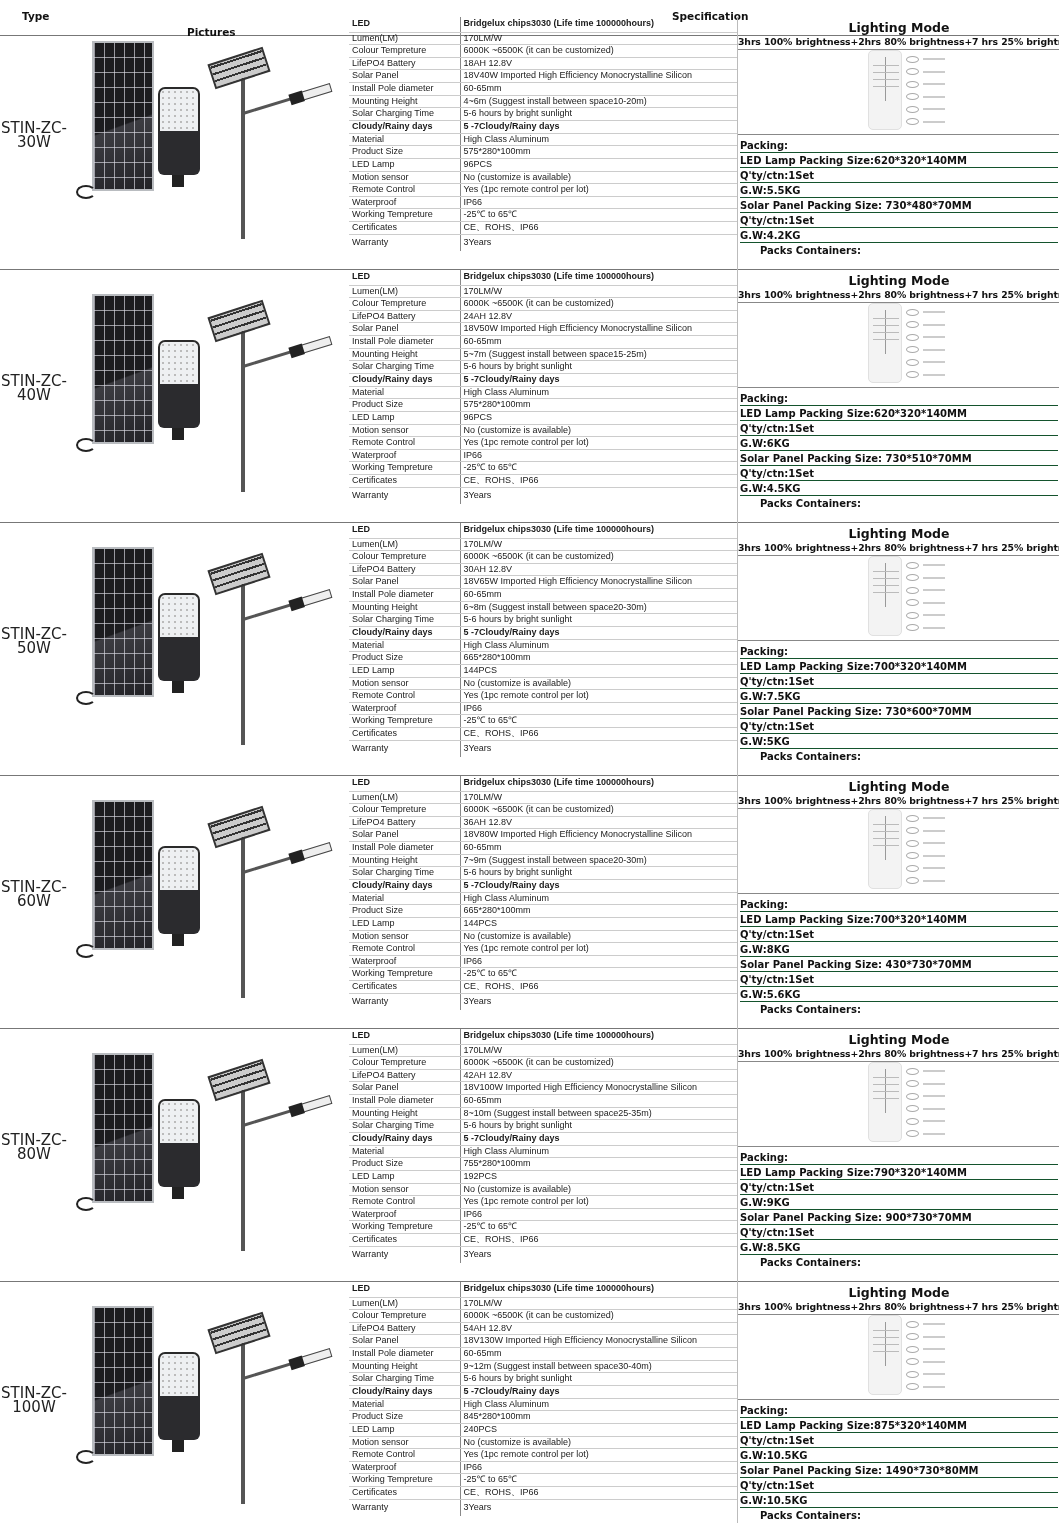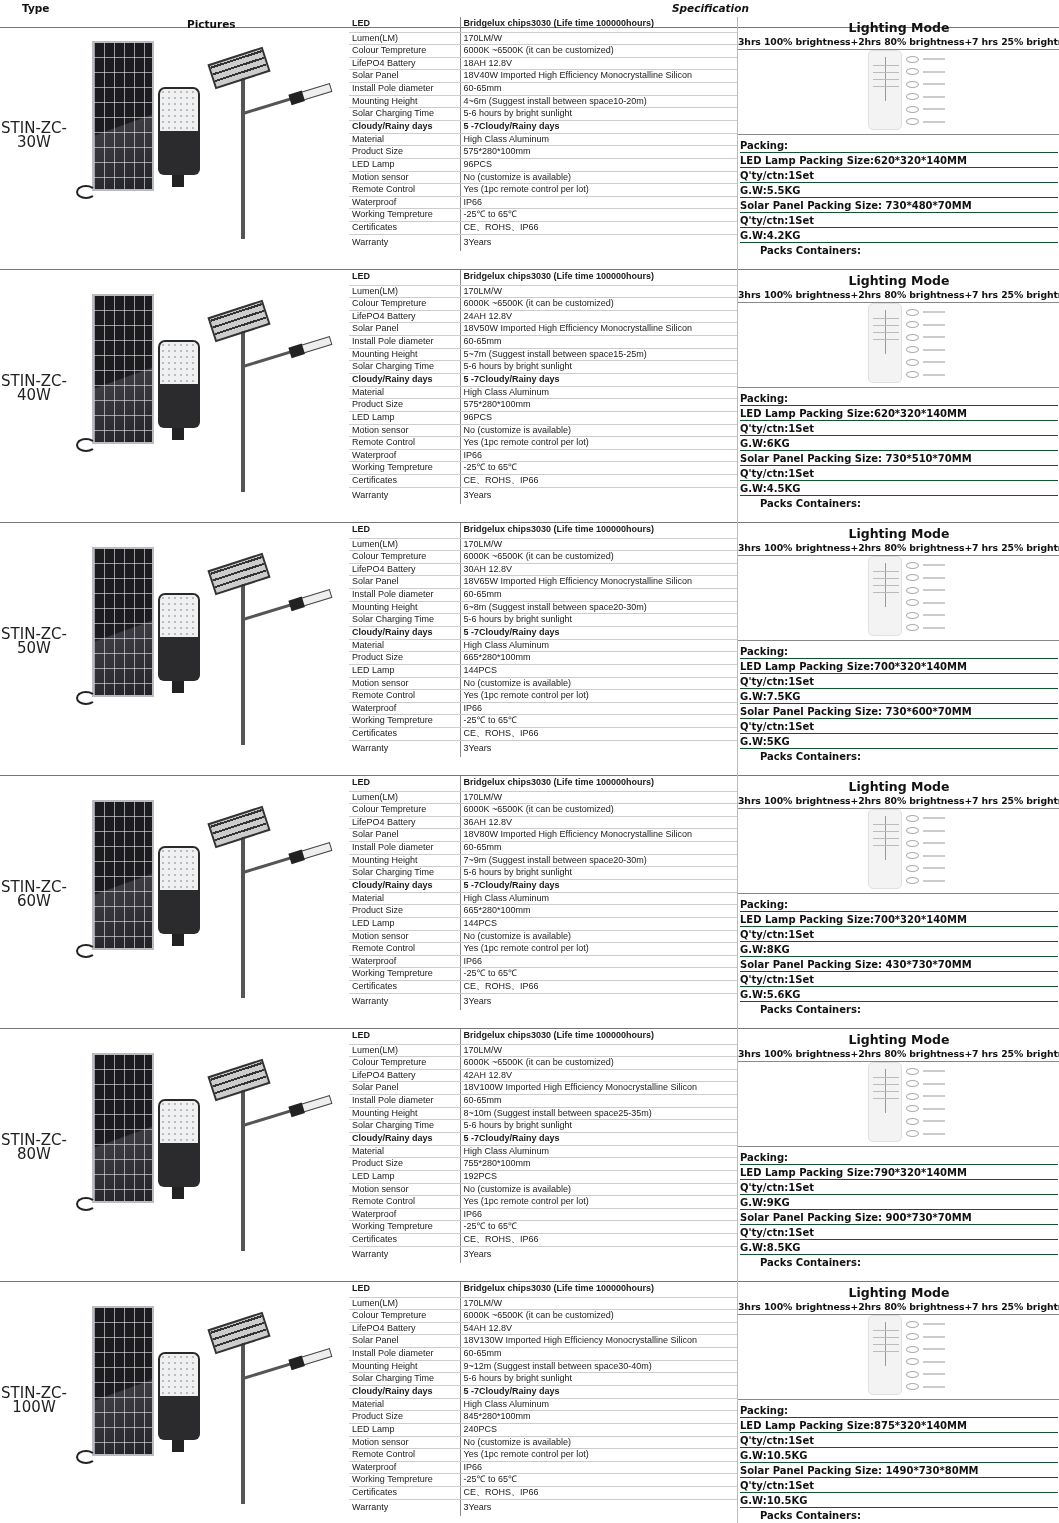--- a/index.html
+++ b/index.html
@@ -1,23 +1,23 @@
 <!DOCTYPE html>
 <html><head>
 <meta charset="utf-8">
 <style>
   * { box-sizing: border-box; margin: 0; padding: 0; }
   html, body { width: 1059px; height: 1523px; background: #ffffff; overflow: hidden; }
   body { font-family: "DejaVu Sans", "Liberation Sans", sans-serif; color: #111; position: relative; }
 
-  .header { position: absolute; left: 0; top: 0; width: 1059px; height: 28px; border-bottom: 1.5px solid #777; }
+  .header { position: absolute; left: 0; top: 8px; width: 1059px; height: 28px; border-bottom: 1.5px solid #777; }
   .header span { position: absolute; top: 2px; font-size: 10.5px; font-weight: bold; }
   .h-type { left: 22px; }
   .h-pics { left: 187px; margin-top: 16px; }
-  .h-spec { left: 672px; font-style: italic; }
+  .h-spec { left: 672px; }
 
   .section { position: absolute; left: 0; width: 1059px; height: 253px; border-bottom: 1.5px solid #777; }
   .type-label { position: absolute; left: 0; width: 68px; top: 104px; text-align: center; font-size: 15px; line-height: 14px; color: #222; }
 
   
   .pics { position: absolute; left: 68px; top: 0; width: 280px; height: 253px; }
   .panel { position: absolute; left: 24px; top: 24px; width: 62px; height: 150px; background: #1c1c1f; border: 2px solid #b9bcc0;
            background-image:
              linear-gradient(90deg, rgba(220,220,230,0.65) 1px, transparent 1px),
              linear-gradient(0deg, rgba(220,220,230,0.65) 1px, transparent 1px),

